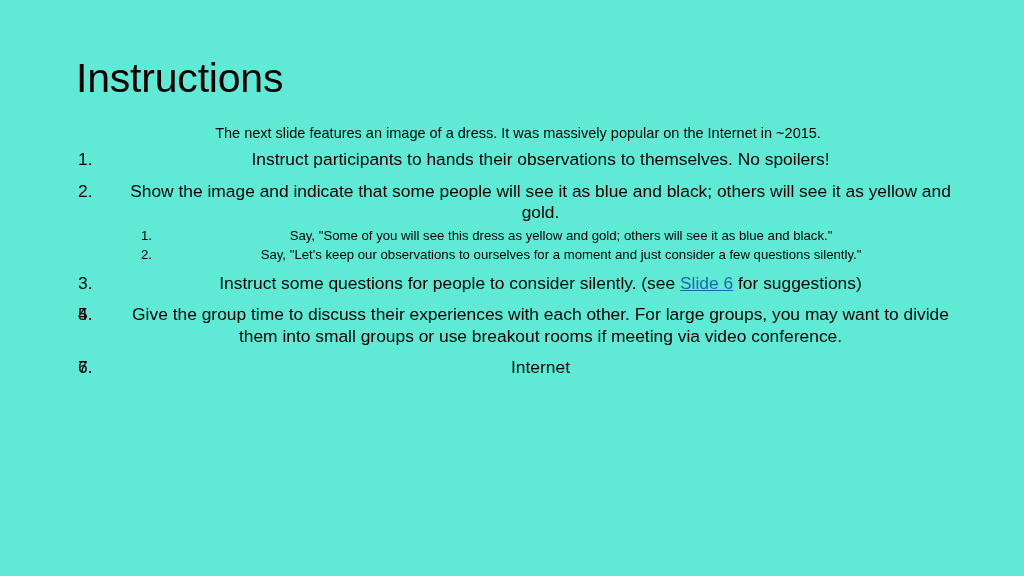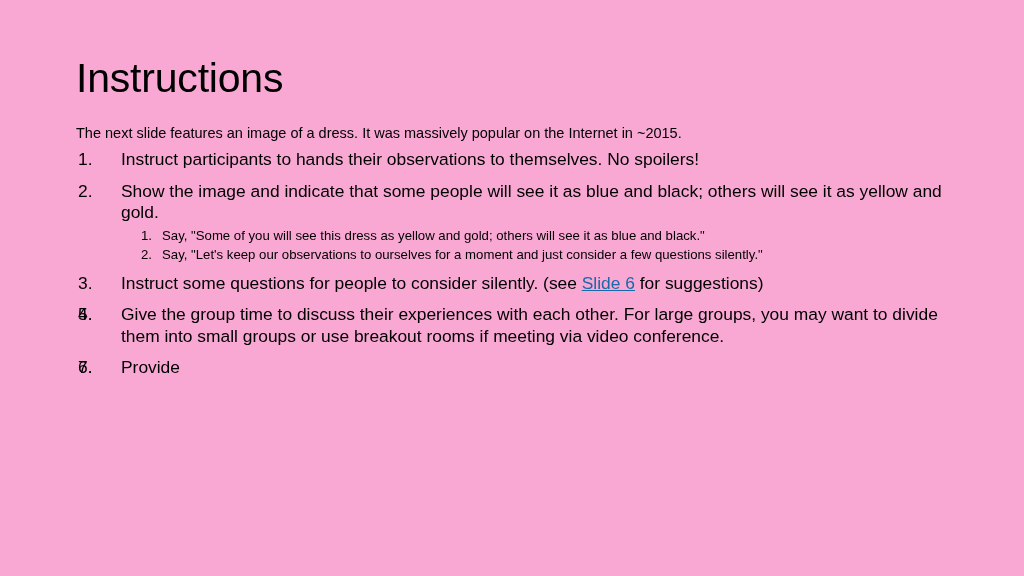--- a/index.html
+++ b/index.html
@@ -12,21 +12,22 @@
     background: #ffffff;
     font-family: "Liberation Sans", sans-serif;
     color: #000000;
     overflow: hidden;
   }
 
   .slide {
     position: relative;
     width: 1024px;
     height: 576px;
-    background: #f9a8d4;
+    background: #5eead4;
+    text-align: center;
   }
 
   .slide-title {
     position: absolute;
     left: 76px;
     top: 54px;
     font-size: 41px;
     font-weight: 400;
     line-height: 48px;
     letter-spacing: -0.2px;
@@ -153,18 +154,18 @@
         <span class="marker">5.</span>
         <span>Give the group time to discuss their experiences with each other. For large groups, you may want to divide them into small groups or use breakout rooms if meeting via video conference.</span>
       </li>
 
       <li class="main-item">
         <span class="marker">6.</span>
       </li>
 
       <li class="main-item">
         <span class="marker">7.</span>
-        <span>Provide</span>
+        <span>Internet</span>
       </li>
 
     </ol>
   </div>
 </div>
 
 </body></html>

